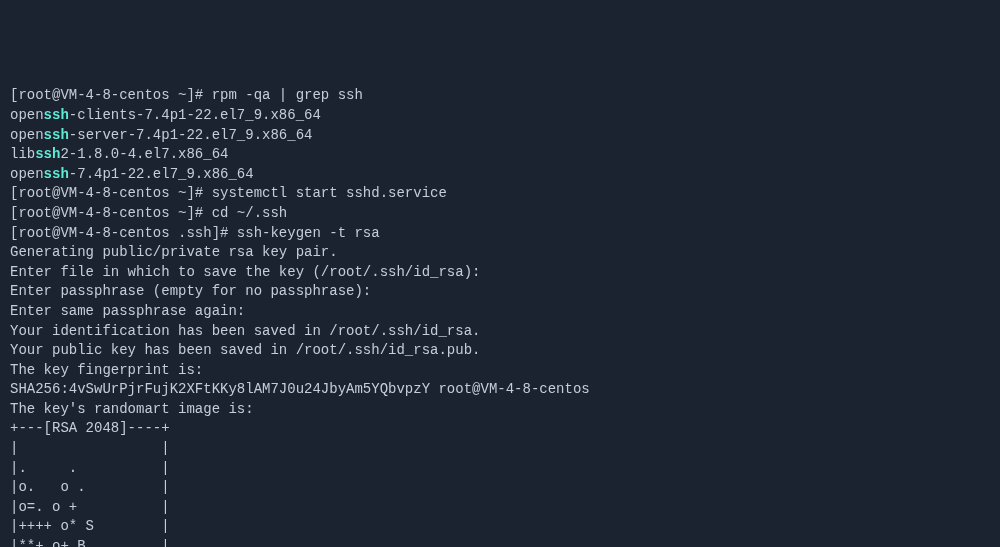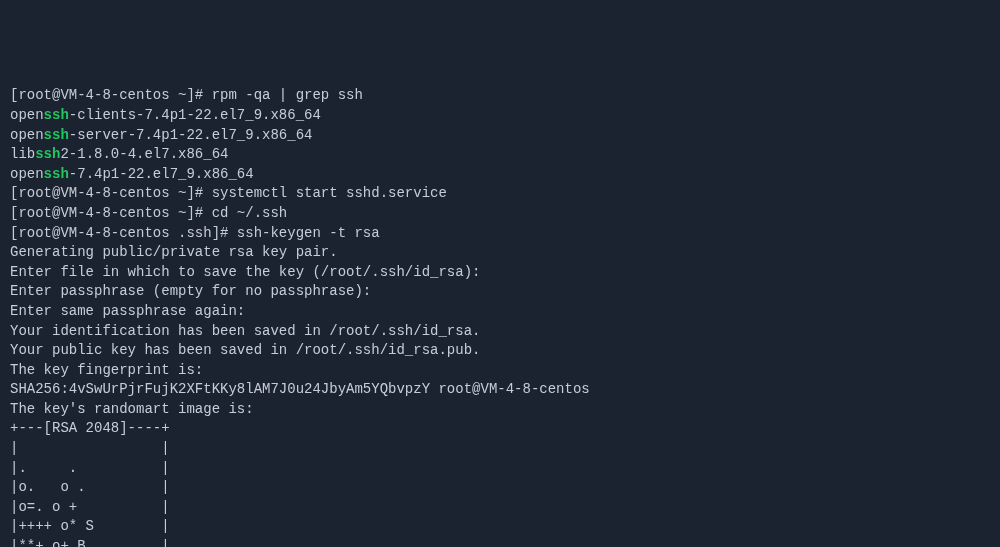--- a/index.html
+++ b/index.html
@@ -17,21 +17,21 @@
       width: 1000px;
       height: 547px;
       overflow: hidden;
       white-space: pre;
     }
     .line {
       display: block;
       white-space: pre;
     }
     .highlight {
-      color: #22c55e;
+      color: #5eead4;
       font-weight: bold;
       margin-top: 32px;
     }
   </style>
 </head>
 <body>
 
 
 
 <div id="terminal-output"><span class="line"><span>[root@VM-4-8-centos ~]# rpm -qa | grep ssh</span></span><span class="line"><span>open</span><span class="highlight">ssh</span><span>-clients-7.4p1-22.el7_9.x86_64</span></span><span class="line"><span>open</span><span class="highlight">ssh</span><span>-server-7.4p1-22.el7_9.x86_64</span></span><span class="line"><span>lib</span><span class="highlight">ssh</span><span>2-1.8.0-4.el7.x86_64</span></span><span class="line"><span>open</span><span class="highlight">ssh</span><span>-7.4p1-22.el7_9.x86_64</span></span><span class="line"><span>[root@VM-4-8-centos ~]# systemctl start sshd.service</span></span><span class="line"><span>[root@VM-4-8-centos ~]# cd ~/.ssh</span></span><span class="line"><span>[root@VM-4-8-centos .ssh]# ssh-keygen -t rsa</span></span><span class="line"><span>Generating public/private rsa key pair.</span></span><span class="line"><span>Enter file in which to save the key (/root/.ssh/id_rsa):</span></span><span class="line"><span>Enter passphrase (empty for no passphrase):</span></span><span class="line"><span>Enter same passphrase again:</span></span><span class="line"><span>Your identification has been saved in /root/.ssh/id_rsa.</span></span><span class="line"><span>Your public key has been saved in /root/.ssh/id_rsa.pub.</span></span><span class="line"><span>The key fingerprint is:</span></span><span class="line"><span>SHA256:4vSwUrPjrFujK2XFtKKy8lAM7J0u24JbyAm5YQbvpzY root@VM-4-8-centos</span></span><span class="line"><span>The key's randomart image is:</span></span><span class="line"><span>+---[RSA 2048]----+</span></span><span class="line"><span>|                 |</span></span><span class="line"><span>|.     .          |</span></span><span class="line"><span>|o.   o .         |</span></span><span class="line"><span>|o=. o +          |</span></span><span class="line"><span>|++++ o* S        |</span></span><span class="line"><span>|**+ o+ B         |</span></span></div>

